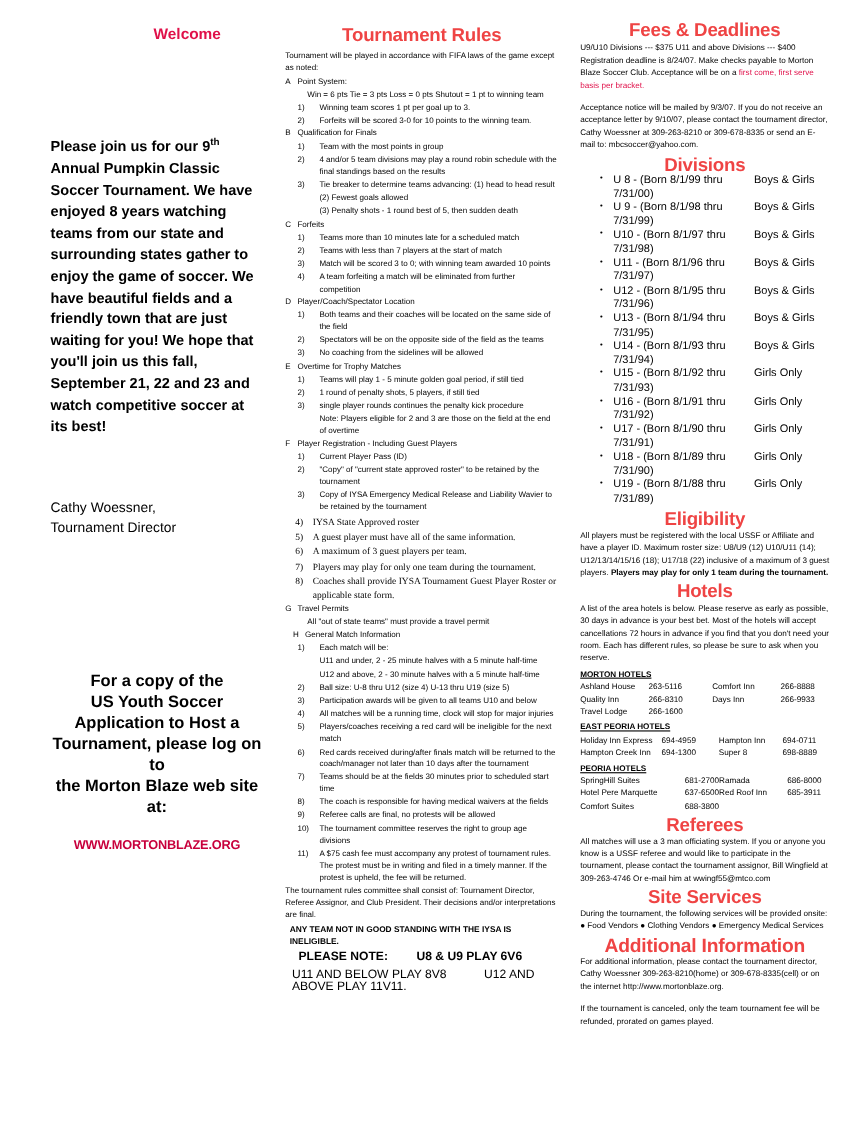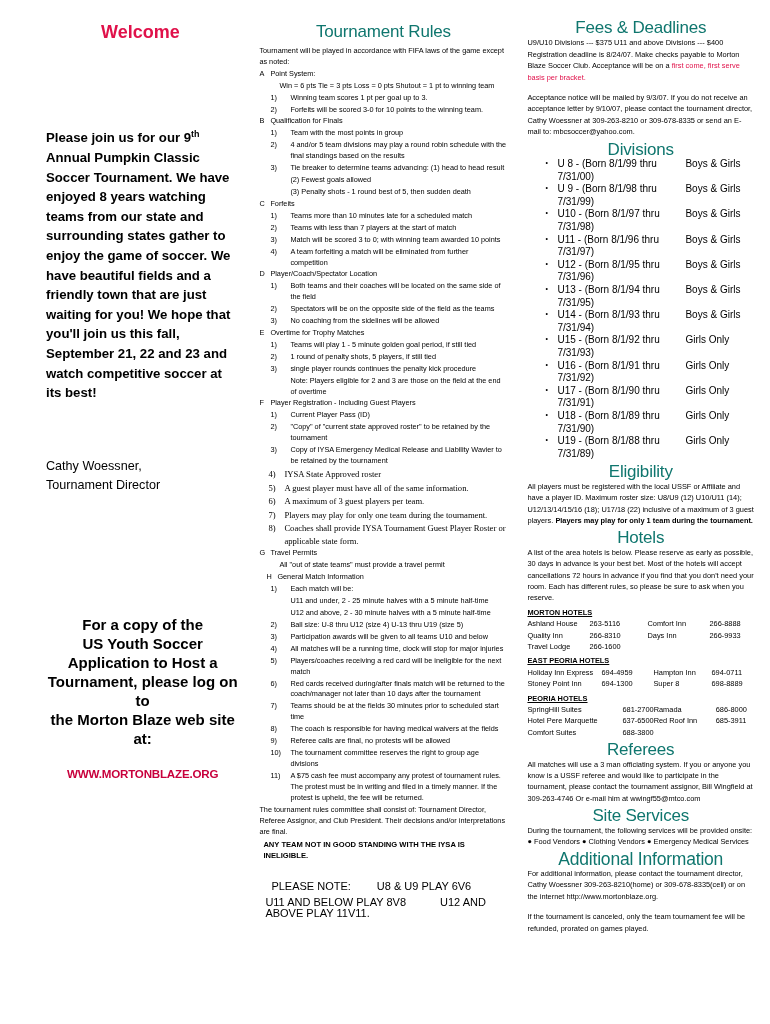--- a/index.html
+++ b/index.html
@@ -31,34 +31,34 @@
   }
   .col {
     box-sizing: border-box;
   }
   .col-left   { width: 250px; padding: 0 14px 0 38px; }
   .col-mid    { width: 268px; padding: 0 8px 0 6px; }
   .col-right  { width: 252px; padding: 0 8px 0 12px; }
 
   
   h1.section {
-    color: #0f766e;
-    font-weight: normal;
+    color: #ef4444;
+    font-weight: bold;
     text-align: center;
     margin: 0 0 4px 0;
     font-size: 17px;
     letter-spacing: -0.2px;
   }
   h1.section.big { font-size: 17.5px; }
   h1.welcome {
     color: #e0114a;
     font-weight: bold;
-    font-size: 18px;
+    font-size: 14px;
     margin: 0;
-    text-align: left;
+    text-align: center;
     padding-left: 55px;
   }
 
   
   .welcome-body {
     font-size: 13.2px;
     font-weight: bold;
     line-height: 19.6px;
     margin-top: 82px;
   }
@@ -115,23 +115,23 @@
   .r-serif .lbl { width: 16px; flex: 0 0 16px; }
   .r-serif.r-num { padding-left: 9px; }
   .r-tail { margin-top: 2px; font-size: 7.3px; line-height: 10.8px; }
   .r-bold-line {
     font-weight: bold;
     font-size: 7.6px;
     margin-top: 2px;
     padding-left: 4px;
   }
   .r-note {
-    font-weight: normal;
+    font-weight: bold;
     font-size: 11px;
-    margin-top: 20px;
+    margin-top: 4px;
     padding-left: 12px;
   }
   .r-note .gap { display: inline-block; width: 26px; }
   .r-note2 {
     font-weight: normal;
     font-size: 11px;
     margin-top: 5px;
     padding-left: 6px;
   }
   .r-note2 .gap { display: inline-block; width: 34px; }
@@ -509,21 +509,21 @@
       <div class="hotel-group-title">EAST PEORIA HOTELS</div>
       <table class="hotels wide">
         <tbody>
             <tr>
           <td class="n1">Holiday Inn Express</td>
           <td class="p1">694-4959</td>
           <td class="n2">Hampton Inn</td>
           <td class="p2">694-0711</td>
         </tr>
         <tr>
-          <td class="n1">Stoney Point Inn</td>
+          <td class="n1">Hampton Creek Inn</td>
           <td class="p1">694-1300</td>
           <td class="n2">Super 8</td>
           <td class="p2">698-8889</td>
         </tr>
       </tbody>
         </table>
 
       <div class="hotel-group-title">PEORIA HOTELS</div>
       <table class="hotels peoria">
         <tbody>

